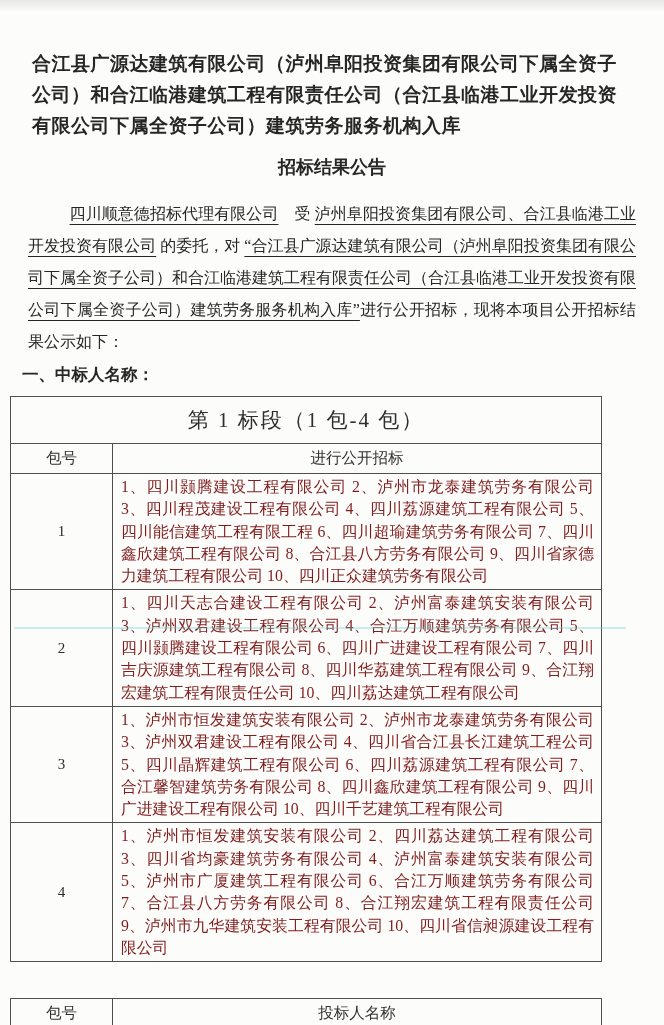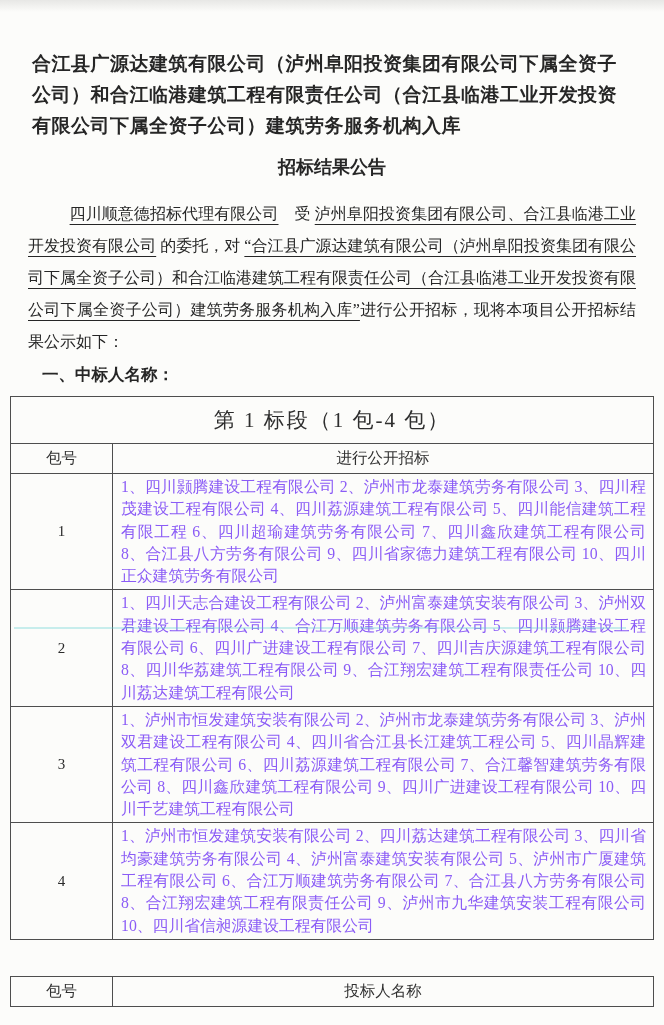--- a/index.html
+++ b/index.html
@@ -20,38 +20,38 @@
   .announce{
     margin:14px 0 16px;font-size:18px;line-height:25px;
     text-align:center;font-weight:bold;
   }
   .intro{
     margin:18px 28px 0;font-size:16px;line-height:32px;
     text-align:justify;text-indent:2.6em;
   }
   .intro .u{text-decoration:underline;text-underline-offset:5px;text-decoration-thickness:1px;margin-top:44px;}
   .sec-heading{
-    margin:4px 0 0 42px;font-size:16.5px;line-height:26px;font-weight:bold;font-family:Liberation Serif, serif;
+    margin:4px 0 0 22px;font-size:16.5px;line-height:26px;font-weight:bold;font-family:Liberation Serif, serif;
   }
   table.bid-table{
-    margin:8px 0 0 10px;width:644px;border-collapse:collapse;table-layout:fixed;
+    margin:8px 0 0 10px;width:592px;border-collapse:collapse;table-layout:fixed;
   }
   table.bid-table.t2{margin-top:36px;}
   table.bid-table td{border:1.5px solid #4e4e4e;vertical-align:middle;}
   td.cap{
     text-align:center;font-size:21px;height:44px;letter-spacing:2px;color:#2e2e2e;
   }
   td.hno,td.hname{
     text-align:center;font-size:15.5px;height:27px;color:#303030;
   }
   col.c-no{width:102px;}
   td.no-cell{text-align:center;font-size:15px;color:#2b2b2b;}
   td.bid-cell{
     font-size:15.8px;line-height:22.3px;padding:2px 7px 2px 8px;
-    text-align:justify;color:#8b5cf6;
+    text-align:justify;color:#7f1d1d;
   }
   .cyan-line{
     position:absolute;left:14px;top:627px;width:612px;height:2px;
     background:rgba(90,205,210,.33);pointer-events:none;
   }
 </style>
 </head>
 <body>
 
 <div class="page">

